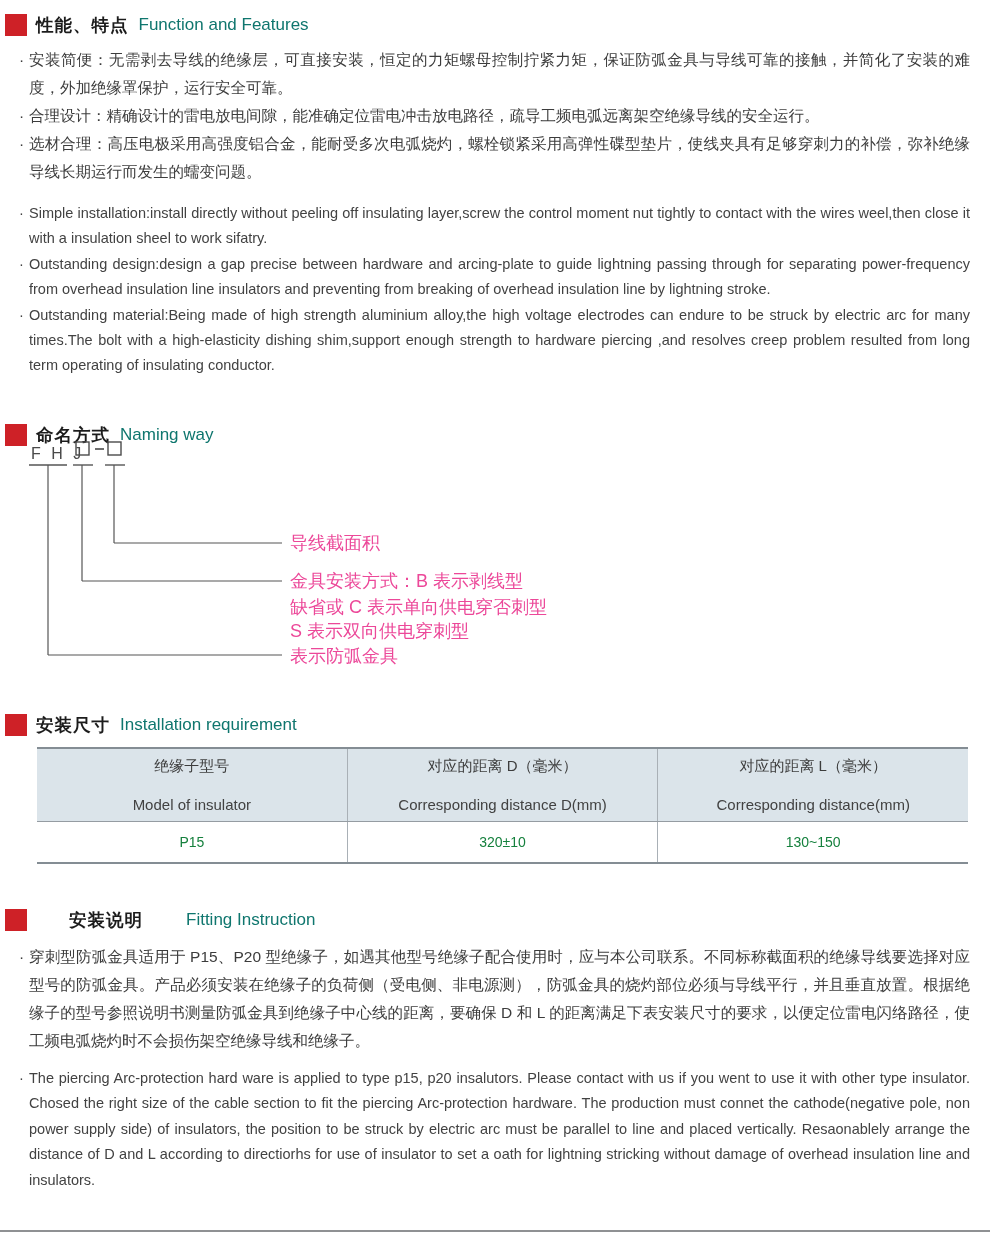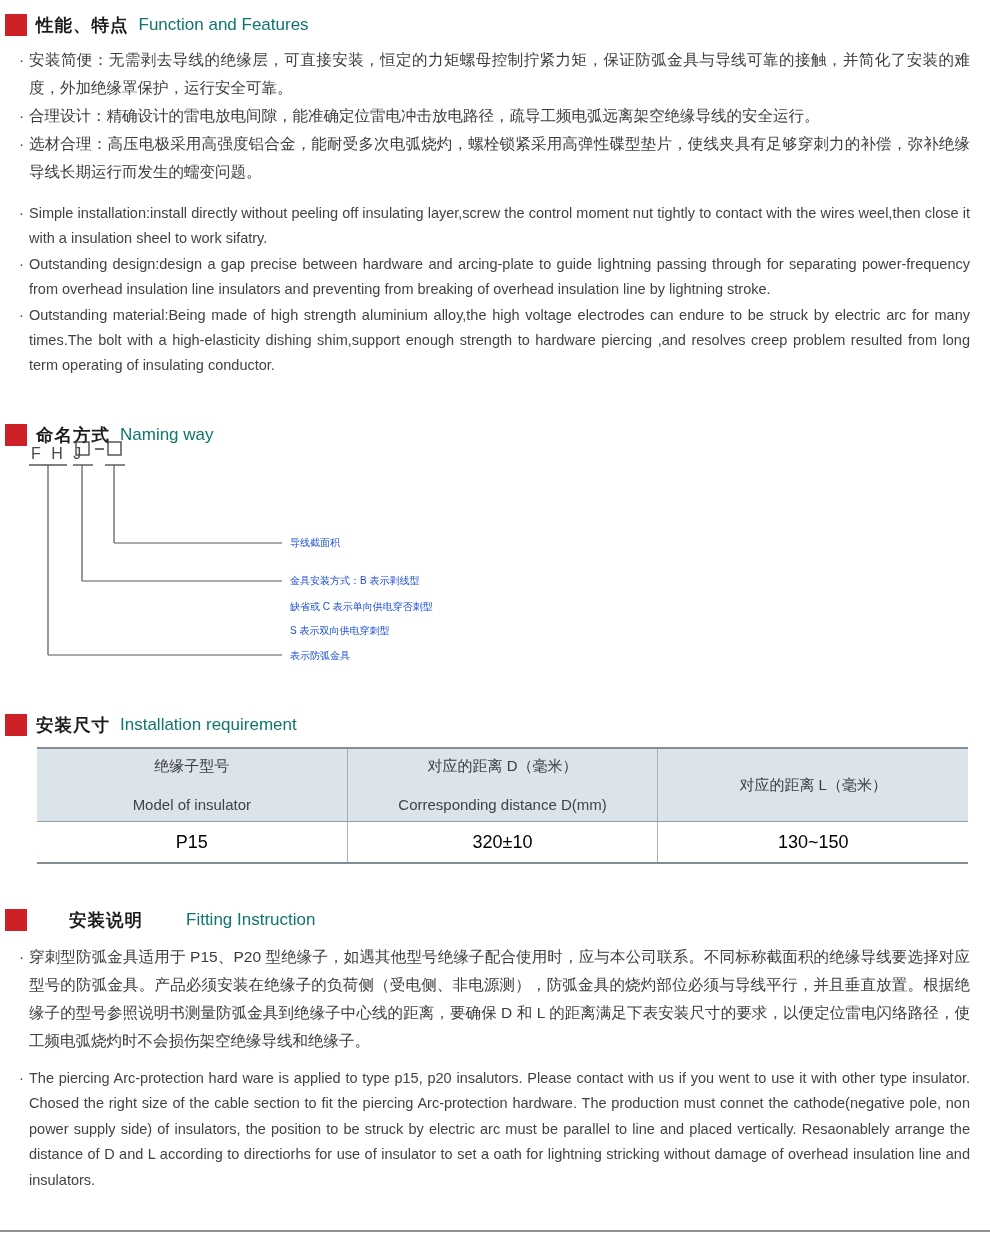--- a/index.html
+++ b/index.html
@@ -16,32 +16,32 @@
   .sec-title-en{margin-left:10px;font-size:17px;font-weight:500;color:#0f766e;}
   
   .blist{list-style:none;margin:0;padding:0;left:21px;width:949px;}
   .blist li{position:relative;padding-left:8px;text-align:justify;}
   .blist .marker{position:absolute;left:-2px;top:0;}
   .zh-text{font-size:15.5px;line-height:28px;color:#3c3c3c;}
   .en-text{font-size:14.5px;line-height:25.4px;color:#424242;}
   
   .diagram{left:0;top:433px;width:720px;height:245px;padding-left:21px;}
   .diagram svg{position:absolute;left:0;top:0;}
-  .diag-label{position:absolute;left:290px;font-size:10px;line-height:22px;color:#1d4ed8;white-space:nowrap;}
+  .diag-label{position:absolute;left:290px;font-size:18px;line-height:22px;color:#ec4899;white-space:nowrap;}
   .code-text{font-size:16px;fill:#4a4a4a;font-weight:500;}
   
   .inst-table{left:37px;top:747px;width:931px;border-top:2px solid #848d94;border-bottom:2px solid #848d94;}
   .thead{display:flex;background:#dbe4ea;border-bottom:1px solid #959ca2;height:72px;}
   .th{flex:1 1 0;display:flex;flex-direction:column;justify-content:center;text-align:center;gap:20px;}
   .th + .th{border-left:1px solid #a9b0b6;}
   .th-zh{font-size:15px;color:#3c3c3c;}
   .th-en{font-size:15px;color:#424242;}
   .trow{display:flex;height:40px;}
   .trow + .trow{border-top:1px solid #959ca2;}
-  .td{flex:1 1 0;display:flex;align-items:center;justify-content:center;font-size:18px;color:#000000;}
+  .td{flex:1 1 0;display:flex;align-items:center;justify-content:center;font-size:14px;color:#15803d;}
   .td + .td{border-left:1px solid #a9b0b6;}
   
   .bottom-rule{left:0;top:1230px;width:990px;height:2px;background:#8f9193;}
 </style>
 </head>
 <body>
 
 <div class="page">
 
   <div class="abs sec-header" style="top:13px;">
@@ -124,20 +124,21 @@
       <div class="th">
         <div class="th-zh">绝缘子型号</div>
         <div class="th-en">Model of insulator</div>
       </div>
       <div class="th">
         <div class="th-zh">对应的距离 D（毫米）</div>
         <div class="th-en">Corresponding distance D(mm)</div>
       </div>
       <div class="th">
         <div class="th-zh">对应的距离 L（毫米）</div>
+        <div class="th-en">Corresponding distance(mm)</div>
       </div>
     </div>
     <div class="trow">
       <div class="td">P15</div>
       <div class="td">320±10</div>
       <div class="td">130~150</div>
     </div>
   </div>
 
   <div class="abs sec-header" style="top:908px;gap:33px;">

